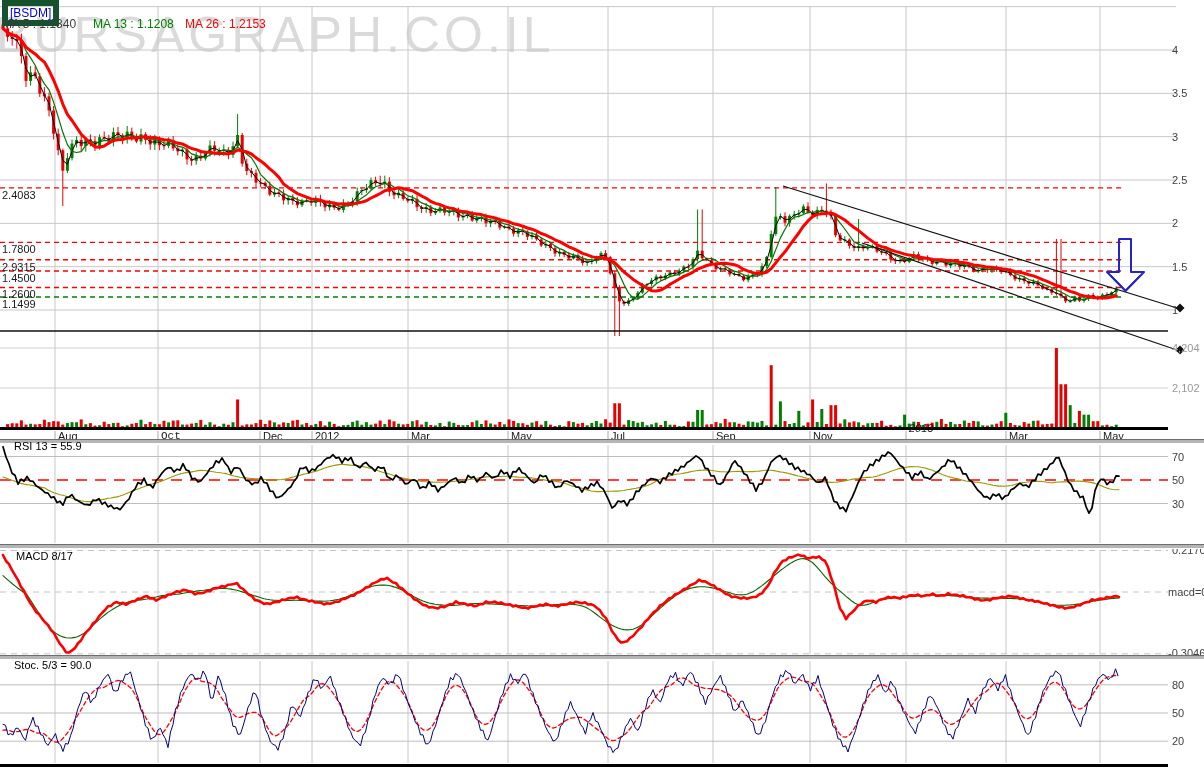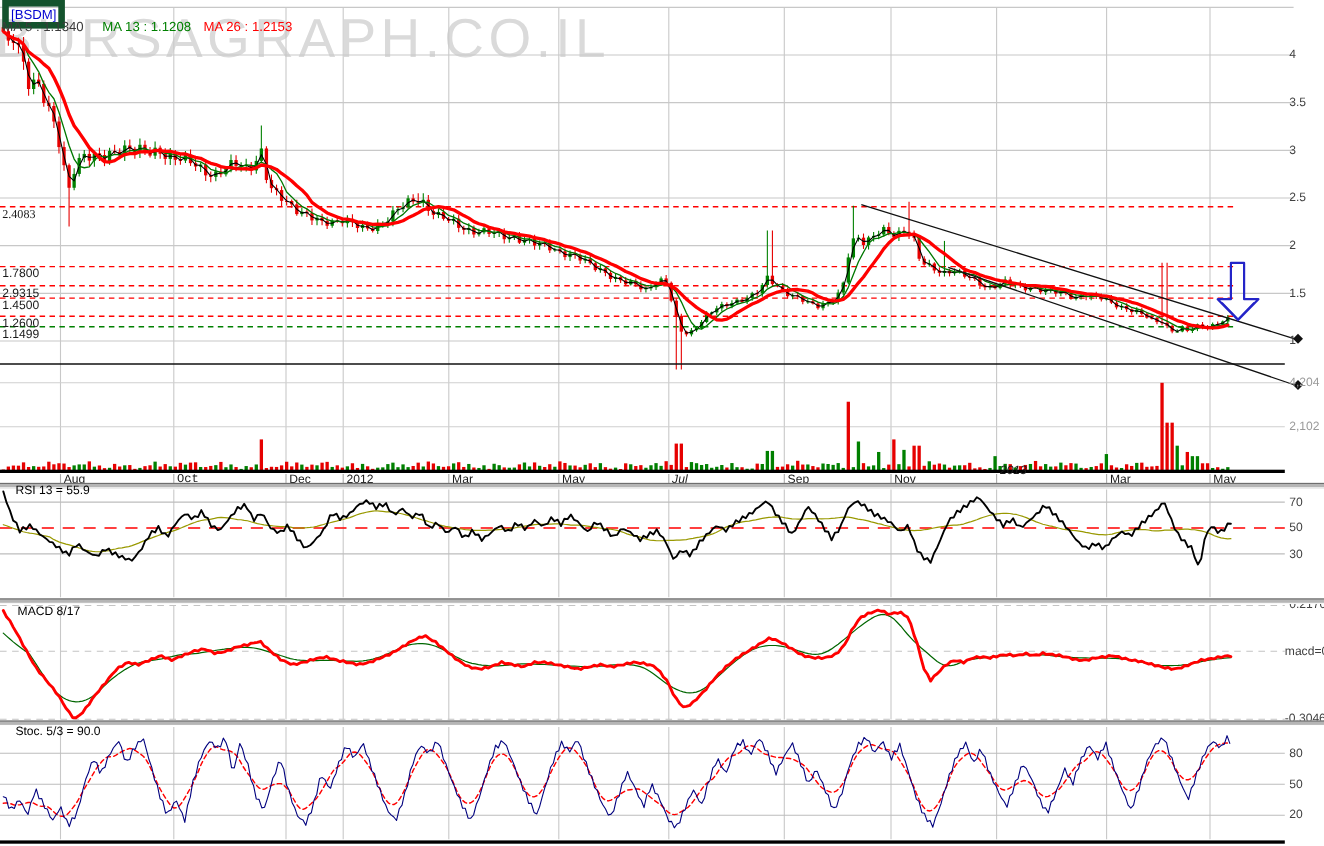--- a/index.html
+++ b/index.html
@@ -868,36 +868,36 @@
       <path d="M3.0 724.3L5.5 725.2L8.0 734.8L10.5 733.6L13.0 735.0L15.5 728.4L18.0 728.2L20.5 731.7L23.0 737.0L25.5 740.4L28.0 729.7L30.5 724.6L33.0 717.2L35.5 726.2L38.0 726.0L40.5 734.7L43.0 735.4L45.5 742.6L48.0 745.4L50.5 741.4L53.0 738.0L55.5 733.5L58.0 742.8L60.5 744.8L63.0 751.5L65.5 743.4L68.0 744.2L70.5 735.7L73.0 728.9L75.5 717.4L78.0 708.2L80.5 702.3L83.0 693.5L85.5 692.3L88.0 693.4L90.5 702.9L93.0 698.9L95.5 697.5L98.0 687.8L100.5 685.3L103.0 680.0L105.5 677.0L108.0 674.2L110.5 679.6L113.0 690.1L115.5 691.0L118.0 690.5L120.5 680.8L123.0 681.1L125.5 674.2L128.0 674.3L130.5 671.8L133.0 681.3L135.5 690.7L138.0 697.6L140.5 709.1L143.0 713.6L145.5 726.1L148.0 728.1L150.5 739.3L153.0 737.6L155.5 736.3L158.0 729.9L160.5 728.3L163.0 734.7L165.5 738.8L168.0 747.6L170.5 732.0L173.0 724.7L175.5 709.0L178.0 705.1L180.5 692.7L183.0 688.9L185.5 681.7L188.0 677.6L190.5 674.5L193.0 674.8L195.5 679.7L198.0 678.0L200.5 679.0L203.0 671.0L205.5 675.2L208.0 682.9L210.5 698.0L213.0 698.1L215.5 687.3L218.0 675.9L220.5 681.0L223.0 690.5L225.5 694.2L228.0 708.6L230.5 714.0L233.0 726.4L235.5 726.7L238.0 734.4L240.5 733.9L243.0 726.2L245.5 717.5L248.0 707.2L250.5 703.2L253.0 692.9L255.5 693.8L258.0 699.2L260.5 713.9L263.0 718.7L265.5 729.5L268.0 734.4L270.5 742.0L273.0 744.4L275.5 745.4L278.0 750.3L280.5 740.7L283.0 738.9L285.5 727.4L288.0 722.0L290.5 707.7L293.0 706.9L295.5 708.8L298.0 714.5L300.5 716.6L303.0 707.9L305.5 703.1L308.0 692.2L310.5 690.4L313.0 679.8L315.5 680.4L318.0 680.5L320.5 688.5L323.0 686.7L325.5 683.7L328.0 679.2L330.5 676.0L333.0 685.7L335.5 689.6L338.0 701.1L340.5 703.3L343.0 714.6L345.5 717.0L348.0 727.4L350.5 731.4L353.0 738.1L355.5 740.8L358.0 742.7L360.5 745.9L363.0 735.2L365.5 732.0L368.0 720.1L370.5 714.6L373.0 700.2L375.5 694.7L378.0 685.8L380.5 681.4L383.0 678.4L385.5 679.8L388.0 684.3L390.5 682.2L393.0 682.8L395.5 674.7L398.0 675.8L400.5 678.8L403.0 690.0L405.5 694.4L408.0 702.8L410.5 709.1L413.0 714.6L415.5 722.6L418.0 725.3L420.5 734.8L423.0 734.8L425.5 743.8L428.0 743.8L430.5 740.9L433.0 731.2L435.5 726.0L438.0 717.1L440.5 707.9L443.0 702.0L445.5 691.5L448.0 688.1L450.5 677.4L453.0 680.0L455.5 673.4L458.0 675.3L460.5 677.9L463.0 685.6L465.5 690.8L468.0 696.9L470.5 705.5L473.0 708.9L475.5 718.6L478.0 720.1L480.5 730.3L483.0 730.2L485.5 738.6L488.0 739.9L490.5 733.5L493.0 724.3L495.5 715.4L498.0 708.8L500.5 697.5L503.0 693.9L505.5 683.7L508.0 682.4L510.5 673.7L513.0 680.1L515.5 679.2L518.0 683.7L520.5 678.8L523.0 674.3L525.5 674.3L528.0 678.8L530.5 690.0L533.0 692.6L535.5 703.7L538.0 705.6L540.5 716.1L543.0 718.6L545.5 726.8L548.0 731.6L550.5 735.4L553.0 741.0L555.5 740.1L558.0 737.1L560.5 726.0L563.0 723.8L565.5 712.2L568.0 709.3L570.5 701.3L573.0 708.6L575.5 712.5L578.0 717.3L580.5 724.5L583.0 727.5L585.5 734.2L588.0 722.5L590.5 719.8L593.0 712.5L595.5 721.1L598.0 722.1L600.5 729.2L603.0 733.8L605.5 739.7L608.0 746.9L610.5 746.7L613.0 752.6L615.5 749.1L618.0 748.0L620.5 737.7L623.0 736.1L625.5 726.7L628.0 723.4L630.5 718.2L633.0 722.7L635.5 728.3L638.0 730.3L640.5 725.4L643.0 712.8L645.5 709.3L648.0 698.0L650.5 695.5L653.0 689.7L655.5 696.7L658.0 699.7L660.5 701.9L663.0 695.7L665.5 686.0L668.0 682.0L670.5 675.5L673.0 677.7L675.5 672.2L678.0 681.2L680.5 682.2L683.0 685.8L685.5 679.2L688.0 674.5L690.5 672.4L693.0 674.6L695.5 682.3L698.0 682.6L700.5 693.9L703.0 695.9L705.5 704.7L708.0 695.9L710.5 693.7L713.0 687.2L715.5 683.2L718.0 679.7L720.5 675.2L723.0 684.3L725.5 686.1L728.0 696.5L730.5 698.6L733.0 709.7L735.5 710.3L738.0 708.2L740.5 701.3L743.0 701.2L745.5 707.9L748.0 711.7L750.5 720.7L753.0 722.6L755.5 733.0L758.0 734.2L760.5 733.6L763.0 724.7L765.5 721.8L768.0 710.5L770.5 701.7L773.0 694.4L775.5 686.6L778.0 683.8L780.5 674.7L783.0 677.1L785.5 670.4L788.0 672.8L790.5 673.9L793.0 682.1L795.5 683.3L798.0 680.0L800.5 676.6L803.0 674.3L805.5 682.3L808.0 683.4L810.5 691.1L813.0 682.6L815.5 683.3L818.0 675.5L820.5 686.3L823.0 692.0L825.5 700.7L828.0 709.5L830.5 716.2L833.0 726.5L835.5 728.5L838.0 738.8L840.5 739.4L843.0 746.9L845.5 745.8L848.0 752.0L850.5 743.1L853.0 737.3L855.5 730.6L858.0 720.6L860.5 715.0L863.0 703.5L865.5 701.1L868.0 689.7L870.5 688.2L873.0 680.6L875.5 680.4L878.0 674.6L880.5 682.3L883.0 689.3L885.5 692.1L888.0 689.8L890.5 681.1L893.0 685.3L895.5 688.0L898.0 700.0L900.5 702.7L903.0 711.4L905.5 714.3L908.0 720.8L910.5 725.6L913.0 728.9L915.5 733.9L918.0 723.6L920.5 721.2L923.0 709.9L925.5 708.1L928.0 697.4L930.5 696.6L933.0 698.5L935.5 704.2L938.0 708.6L940.5 714.0L943.0 723.3L945.5 726.0L948.0 734.6L950.5 734.4L953.0 739.2L955.5 729.1L958.0 726.8L960.5 718.2L963.0 712.8L965.5 705.9L968.0 698.0L970.5 705.4L973.0 707.0L975.5 713.8L978.0 701.8L980.5 699.0L983.0 688.4L985.5 687.3L988.0 680.0L990.5 678.5L993.0 682.1L995.5 684.8L998.0 691.0L1000.5 682.6L1003.0 681.6L1005.5 674.5L1008.0 686.6L1010.5 689.6L1013.0 700.4L1015.5 704.4L1018.0 712.8L1020.5 719.1L1023.0 723.9L1025.5 732.0L1028.0 734.6L1030.5 732.0L1033.0 720.7L1035.5 718.3L1038.0 705.6L1040.5 700.9L1043.0 690.9L1045.5 687.3L1048.0 681.6L1050.5 676.1L1053.0 676.2L1055.5 670.9L1058.0 672.9L1060.5 675.1L1063.0 686.4L1065.5 688.7L1068.0 699.3L1070.5 703.1L1073.0 711.2L1075.5 716.6L1078.0 721.7L1080.5 726.9L1083.0 716.5L1085.5 713.1L1088.0 701.3L1090.5 699.2L1093.0 688.0L1095.5 685.8L1098.0 678.7L1100.5 676.6L1103.0 674.4L1105.5 675.7L1108.0 679.7L1110.5 677.4L1113.0 676.6L1115.5 668.8L1118.0 675.8" fill="none" stroke="#00007e" stroke-width="1" stroke-linejoin="round" stroke-linecap="round"></path>
     </svg>
 
   <div id="labels">
       <div class="axis-label month-label" style="left: 58px; top: 430px;">Aug</div>
       <div class="axis-label month-label" style="left: 161px; top: 430px; font-family: Liberation Mono, monospace;">Oct</div>
       <div class="axis-label month-label" style="left: 263px; top: 430px;">Dec</div>
       <div class="axis-label month-label" style="left: 315px; top: 430px;">2012</div>
       <div class="axis-label month-label" style="left: 411px; top: 430px;">Mar</div>
       <div class="axis-label month-label" style="left: 511px; top: 430px;">May</div>
-      <div class="axis-label month-label" style="left: 611px; top: 430px; font-style: italic;">Jul</div>
+      <div class="axis-label month-label" style="left: 611px; top: 430px;">Jul</div>
       <div class="axis-label month-label" style="left: 716px; top: 430px;">Sep</div>
       <div class="axis-label month-label" style="left: 813px; top: 430px;">Nov</div>
       <div class="axis-label month-label" style="left: 909px; top: 422px; font-style: italic;">2013</div>
       <div class="axis-label month-label" style="left: 1009px; top: 430px;">Mar</div>
       <div class="axis-label month-label" style="left: 1103px; top: 430px;">May</div>
       <div class="axis-label " style="left: 1172px; top: 44px;">4</div>
       <div class="axis-label " style="left: 1172px; top: 87.335px;">3.5</div>
       <div class="axis-label " style="left: 1172px; top: 130.67px;">3</div>
       <div class="axis-label " style="left: 1172px; top: 174.005px;">2.5</div>
       <div class="axis-label " style="left: 1172px; top: 217.34px;">2</div>
       <div class="axis-label " style="left: 1172px; top: 260.675px;">1.5</div>
       <div class="axis-label " style="left: 1172px; top: 304.01px;">1</div>
       <div class="axis-label vol-label" style="left: 1172px; top: 342px;">4,204</div>
       <div class="axis-label vol-label" style="left: 1172px; top: 382px;">2,102</div>
-      <div class="axis-label price-label" style="left: 2px; top: 188.953px; font-family: Liberation Serif, serif;">2.4083</div>
+      <div class="axis-label price-label" style="left: 2px; top: 188.953px;">2.4083</div>
       <div class="axis-label price-label" style="left: 2px; top: 243.407px; text-align: right;">1.7800</div>
       <div class="axis-label price-label" style="left: 2px; top: 260.741px;">2.9315</div>
       <div class="axis-label price-label" style="left: 2px; top: 272.009px;">1.4500</div>
       <div class="axis-label price-label" style="left: 2px; top: 288.476px;">1.2600</div>
       <div class="axis-label price-label" style="left: 2px; top: 298.018px;">1.1499</div>
       <div class="axis-label " style="left: 1172px; top: 450.5px;">70</div>
       <div class="axis-label " style="left: 1172px; top: 474px;">50</div>
       <div class="axis-label " style="left: 1172px; top: 497.5px;">30</div>
       <div class="axis-label " style="left: 1172px; top: 544px;">0.21707</div>
       <div class="axis-label " style="left: 1168px; top: 586px;">macd=0</div>

